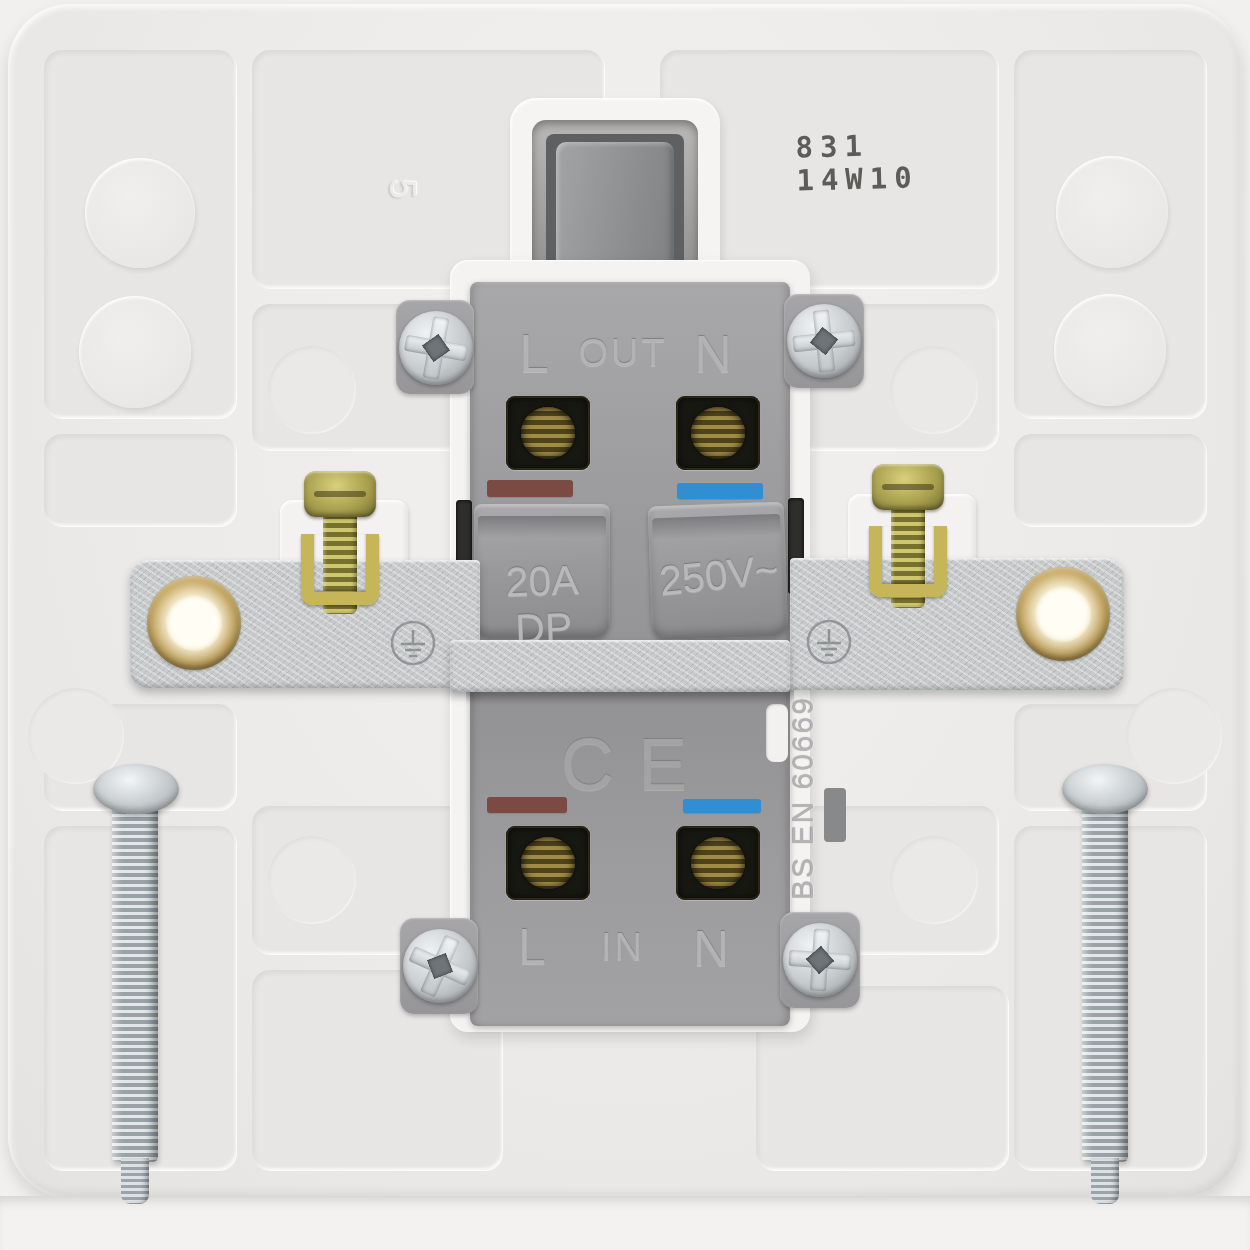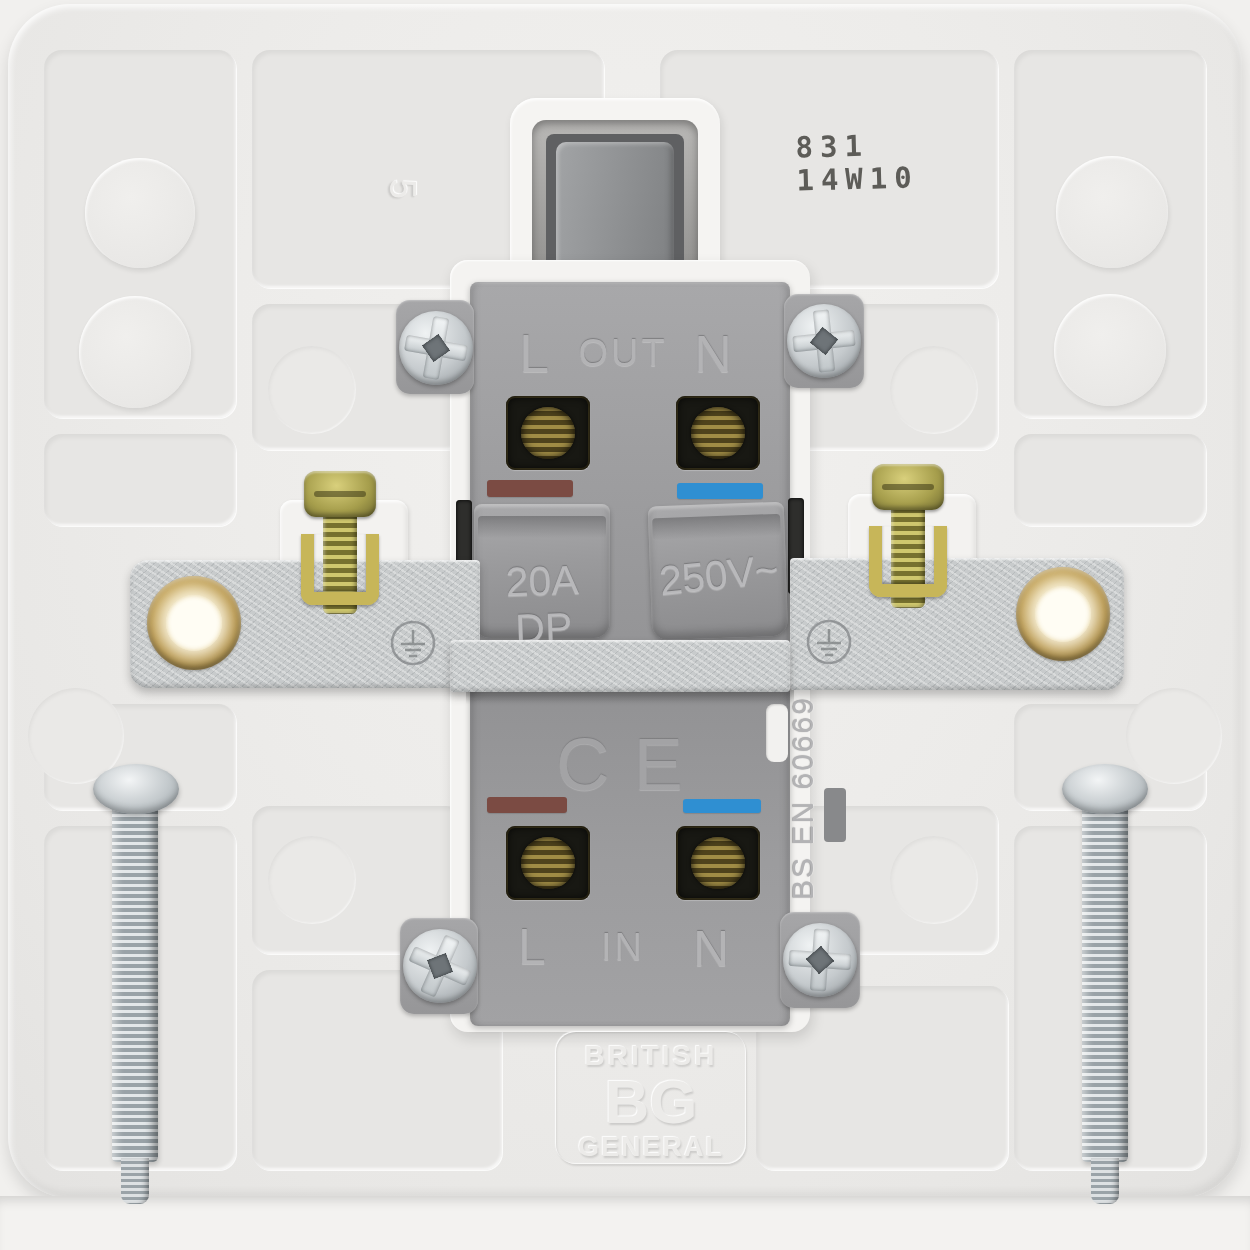--- a/index.html
+++ b/index.html
@@ -228,21 +228,21 @@
   <div class="abs slot-dark" style="left:456px;top:500px;width:16px;height:96px"></div>
   <div class="abs slot-dark" style="left:788px;top:498px;width:16px;height:96px"></div>
 
   <div class="abs tab" style="left:474px;top:504px;width:136px;height:134px"></div>
   <div class="abs tab" style="left:650px;top:504px;width:136px;height:134px;transform:rotate(-2deg)"></div>
   <div class="abs engr" style="left:482px;top:558px;width:122px;font-size:41px;text-align:center;transform:rotate(-2deg);color:rgba(193,193,195,.85)">20A DP</div>
   <div class="abs engr" style="left:656px;top:552px;width:126px;font-size:41px;text-align:center;transform:rotate(-6deg);color:rgba(193,193,195,.85)">250V~</div>
 
   <div class="abs strap-shadow"></div>
 
-  <div class="abs ce" style="left:556px;top:722px;width:160px;">CE</div>
+  <div class="abs ce" style="left:556px;top:722px;width:160px;text-align:center">CE</div>
   <div class="abs engr" style="left:696px;top:778px;width:220px;height:40px;font-size:30px;letter-spacing:2px;text-align:center;transform:rotate(-90deg)">BS EN 60669</div>
 
   <div class="abs stripe" style="left:487px;top:797px;width:80px;height:16px;background:#7b4b43"></div>
   <div class="abs stripe" style="left:683px;top:799px;width:78px;height:14px;background:#2f8fd2"></div>
 
   <div class="abs t-window" style="left:506px;top:826px">
       <div class="t-screw"></div>
     </div>
   <div class="abs t-window" style="left:676px;top:826px">
       <div class="t-screw"></div>
@@ -290,20 +290,15 @@
   <div class="abs es-head" style="left:872px;top:464px"></div>
 
   <div class="abs fs-shank" style="left:112px;top:800px;height:362px"></div>
   <div class="abs fs-tip" style="left:121px;top:1158px;height:46px"></div>
   <div class="abs fs-head" style="left:93px;top:764px"></div>
 
   <div class="abs fs-shank" style="left:1082px;top:800px;height:362px"></div>
   <div class="abs fs-tip" style="left:1091px;top:1158px;height:46px"></div>
   <div class="abs fs-head" style="left:1062px;top:764px"></div>
 
-  <div class="abs bg-emblem">
-    <div class="emboss" style="font-size:28px;letter-spacing:3px;margin-top:8px;font-weight:bold">BRITISH</div>
-    <div class="emboss" style="font-size:62px;font-weight:bold;line-height:60px">BG</div>
-    <div class="emboss" style="font-size:27px;letter-spacing:2px;font-weight:bold">GENERAL</div>
-  </div>
 
 
 </div>
 
 </body></html>

